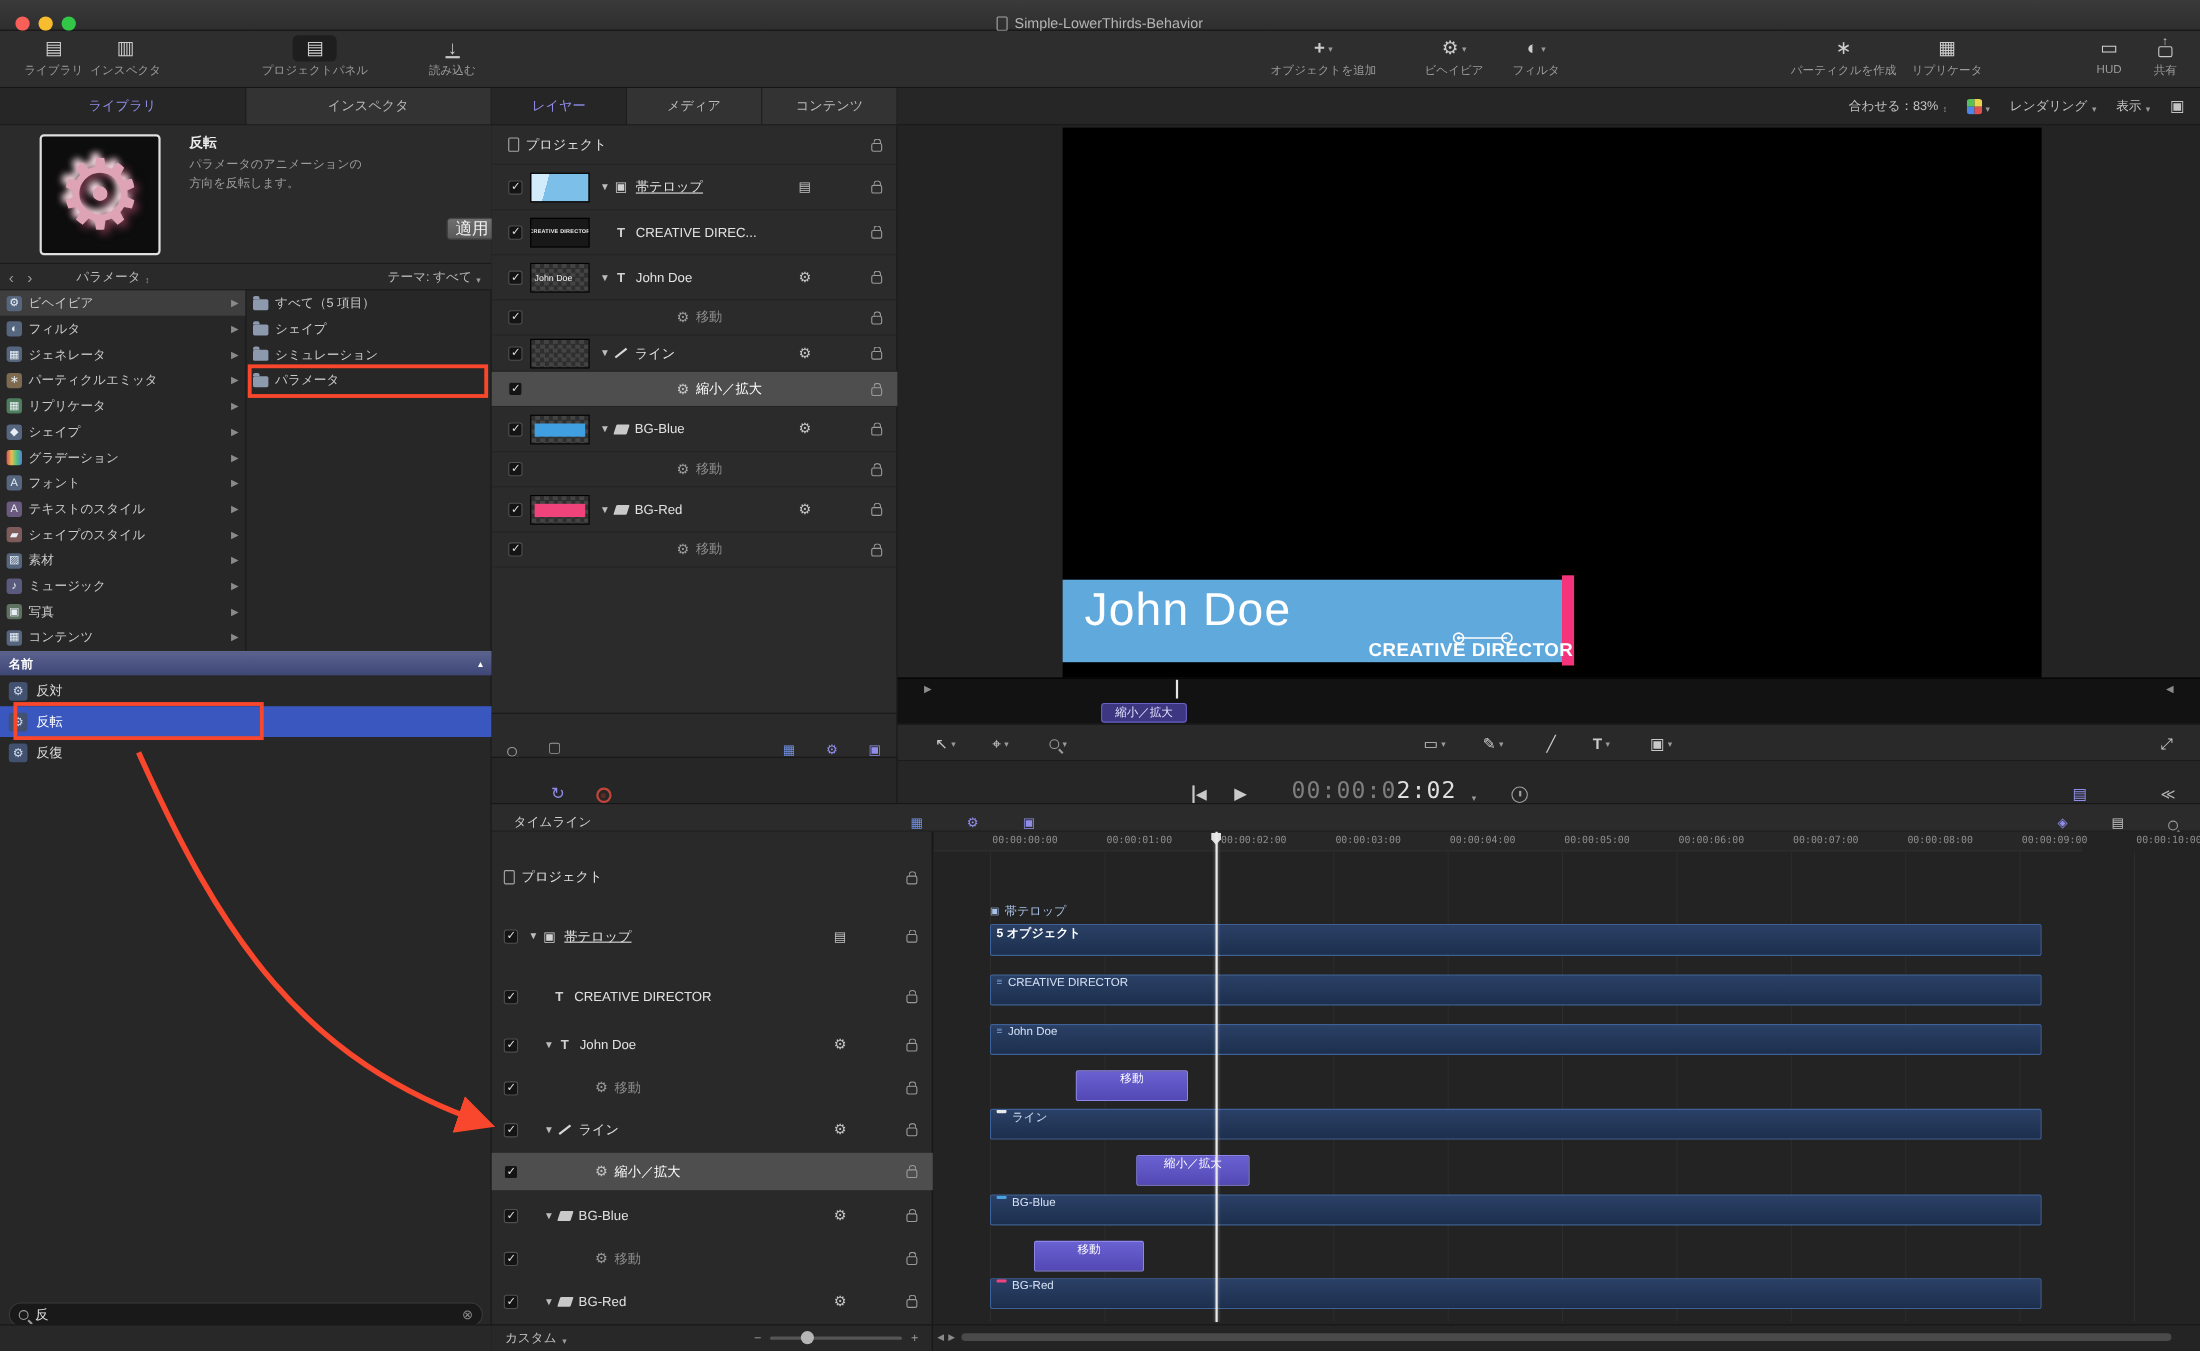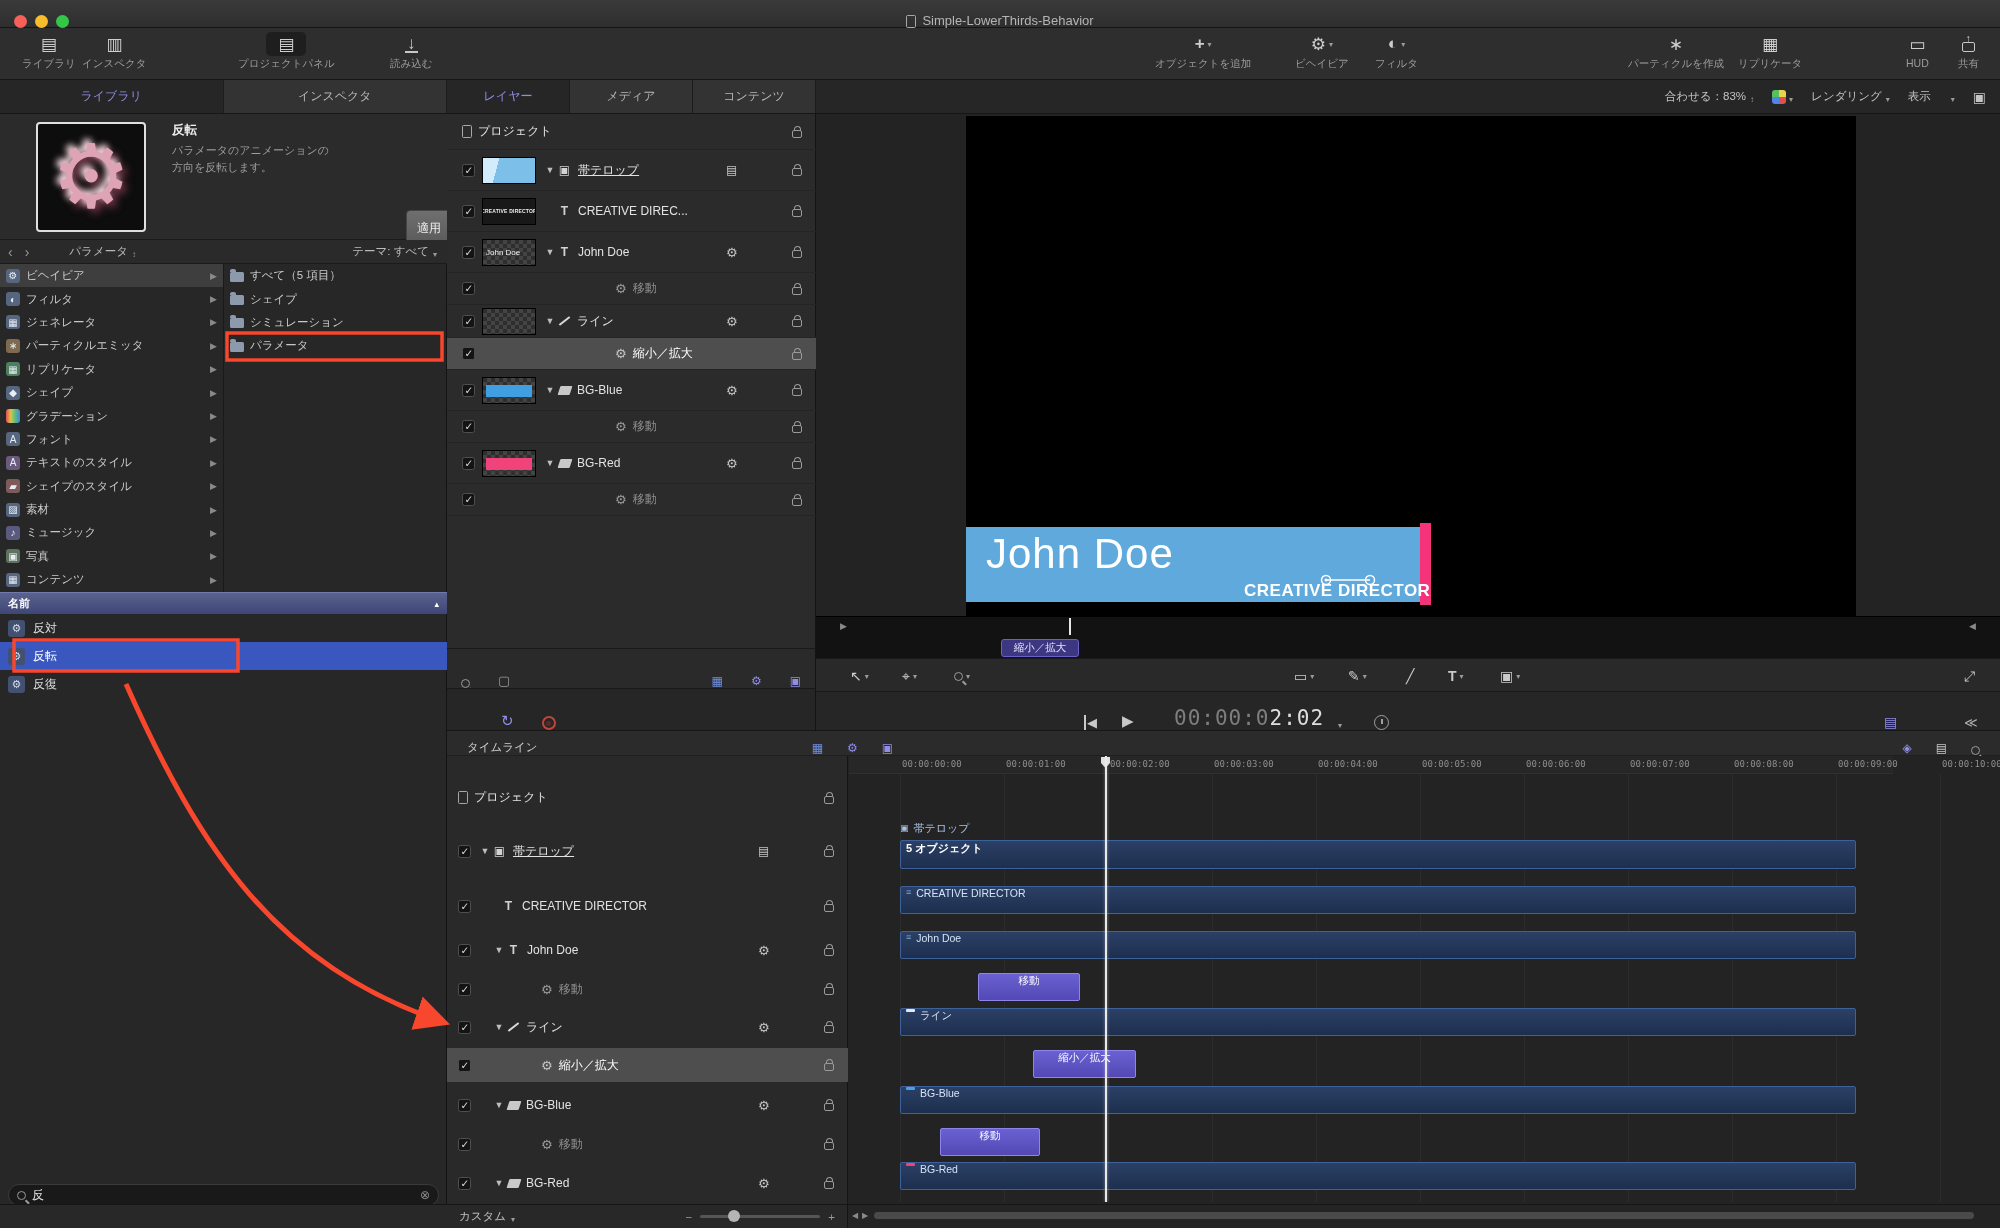--- a/index.html
+++ b/index.html
@@ -30,21 +30,21 @@
 .tabstrip{top:80px;height:34px;background:#262626;border-bottom:1px solid #161616;display:flex}
 .tab{flex:1;display:flex;align-items:center;justify-content:center;font-size:12px;color:#b9b9b9;background:#333;border-right:1px solid #1c1c1c}
 .tab.on{background:#262626;color:#8f8cе8}
 .tab.on{color:#908de8}
 
 
 #left-panel{left:0;top:114px;width:447px;height:1114px;background:#272727;border-right:1px solid #141414}
 #preview{left:0;top:0;width:447px;height:126px;background:#2b2b2b;border-bottom:1px solid #1b1b1b}
 .gearthumb{left:36px;top:8px;width:110px;height:110px;background:#0d0d0d;border:2px solid #e0e0e0;border-radius:4px;display:flex;align-items:center;justify-content:center}
 .gearglyph{font-size:88px;color:#dfa3b6;text-shadow:-4px -4px 6px #f7d9e2, 4px 4px 8px #7d3a50;line-height:1}
-.applybtn{left:406px;top:96px;width:46px;height:37px;background:linear-gradient(#6f6f6f,#595959);border:1px solid #454545;border-radius:4px;color:#f0f0f0;font-size:12px;display:flex;align-items:center;justify-content:center}
+.applybtn{left:406px;top:84px;width:46px;height:20px;background:linear-gradient(#6f6f6f,#595959);border:1px solid #454545;border-radius:4px;color:#f0f0f0;font-size:15px;display:flex;align-items:center;justify-content:center}
 #navrow{left:0;top:126px;width:447px;height:24px;background:#2a2a2a;border-bottom:1px solid #1b1b1b;display:flex;align-items:center;font-size:11.5px;color:#bdbdbd}
 #browser{left:0;top:150px;width:447px;height:328px}
 .catcol{left:0;top:0;width:224px;height:328px;border-right:1px solid #1a1a1a}
 .fldcol{left:224px;top:0;width:223px;height:328px}
 .catrow{height:23.4px;display:flex;align-items:center;padding:0 6px;gap:6px;font-size:11.5px;color:#cbcbcb}
 .catrow .ci{width:14px;height:14px;border-radius:3px;background:#55667e;color:#e8eef6;font-size:10px;display:flex;align-items:center;justify-content:center;flex:none}
 .catrow .arr{margin-left:auto;color:#8a8a8a;font-size:9px}
 .folder{width:14px;height:10px;background:#8d9aad;border-radius:1.5px;position:relative;flex:none;margin-top:2px}
 .folder::before{content:"";position:absolute;top:-3px;left:0;width:6px;height:3px;background:#8d9aad;border-radius:2px 2px 0 0}
 #namehdr{left:0;top:478px;width:447px;height:22px;background:linear-gradient(#5a638f,#3d4675);border-top:1px solid #707aad;color:#fff;font-size:11px;font-weight:bold;display:flex;align-items:center;padding:0 8px}
@@ -234,21 +234,21 @@
         <i style="background:#e8d44d"></i>
         <i style="background:#4d86e8"></i>
         <i style="background:#e05050"></i>
     </span>
       <span class="dd">▾</span>
   </span>
   <span class="flex" style="gap:4px">
     <span>レンダリング</span>
       <span class="dd">▾</span>
   </span>
-  <span class="flex" style="gap:20px">
+  <span class="flex" style="gap:4px">
     <span>表示</span>
       <span class="dd">▾</span>
   </span>
   <span style="font-size:14px">▣</span>
 </div>
 
 <div class="abs" id="left-panel">
   <div class="abs" id="preview">
     <div class="abs gearthumb">
       <span class="gearglyph">⚙</span>
@@ -613,21 +613,21 @@
   <span style="position:absolute;left:268px;color:#c9c9c9;font-size:13px;border-left:2px solid #c9c9c9;padding-left:1px">◀</span>
   <span style="position:absolute;left:306px;color:#c9c9c9;font-size:15px">▶</span>
   <span class="tc" style="position:absolute;left:358px"><span class="dim2">00:00:0</span><span class="brt">2:02</span></span>
   <span class="dd" style="position:absolute;left:522px">▾</span>
   <span class="clockic" style="position:absolute;left:558px"></span>
   <span class="purple" style="position:absolute;left:1068px;font-size:14px">▤</span>
   <span style="position:absolute;left:1112px"><span class="spk"></span></span>
   <span style="position:absolute;left:1148px;color:#b0b0b0;font-size:13px">≪</span>
 </div>
 
-<div class="abs flex" id="tl-header" style="padding:0 20px;gap:24px">
+<div class="abs flex" id="tl-header" style="padding:0 20px;gap:40px">
   <span style="font-size:11.5px;color:#cfcfcf">タイムライン</span>
   <span style="margin-left:250px" class="blueic">▦</span>
   <span class="purple">⚙</span>
   <span class="purple">▣</span>
   <span style="margin-left:auto" class="purple">◈</span>
   <span>▤</span>
   <span class="mag"></span>
 </div>
 
 <div class="abs" id="tl-list-bg"></div>

